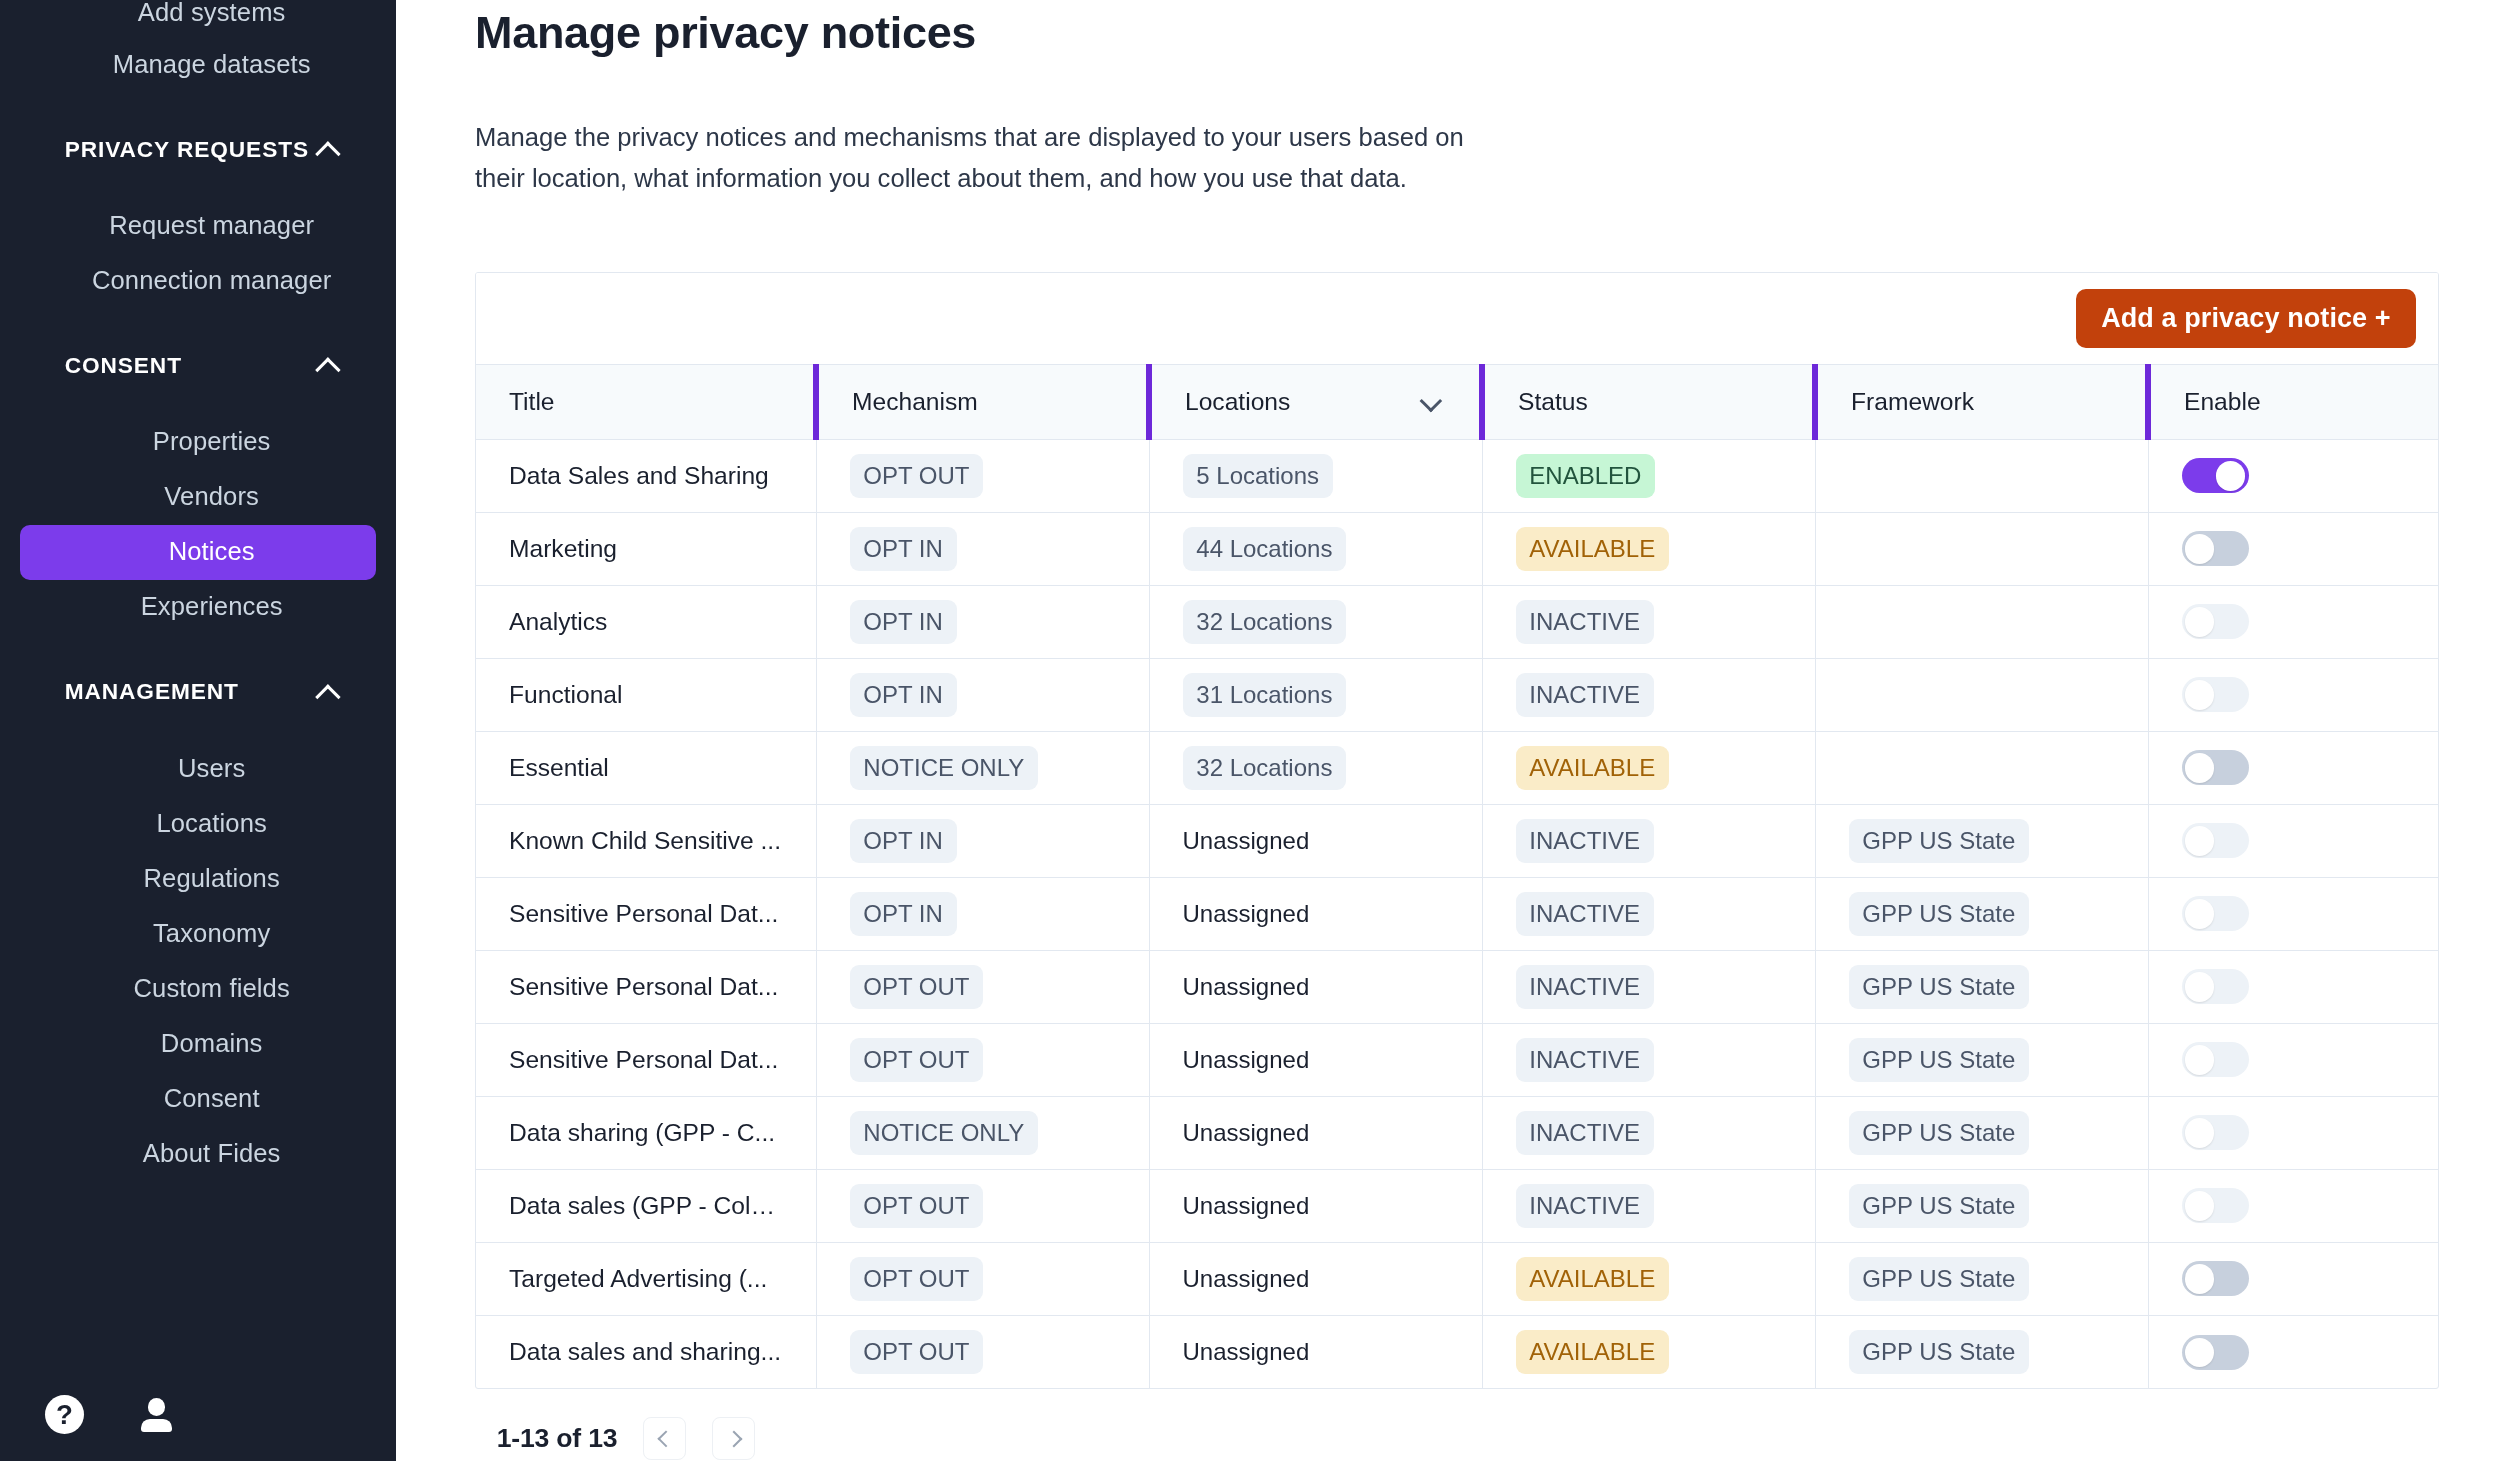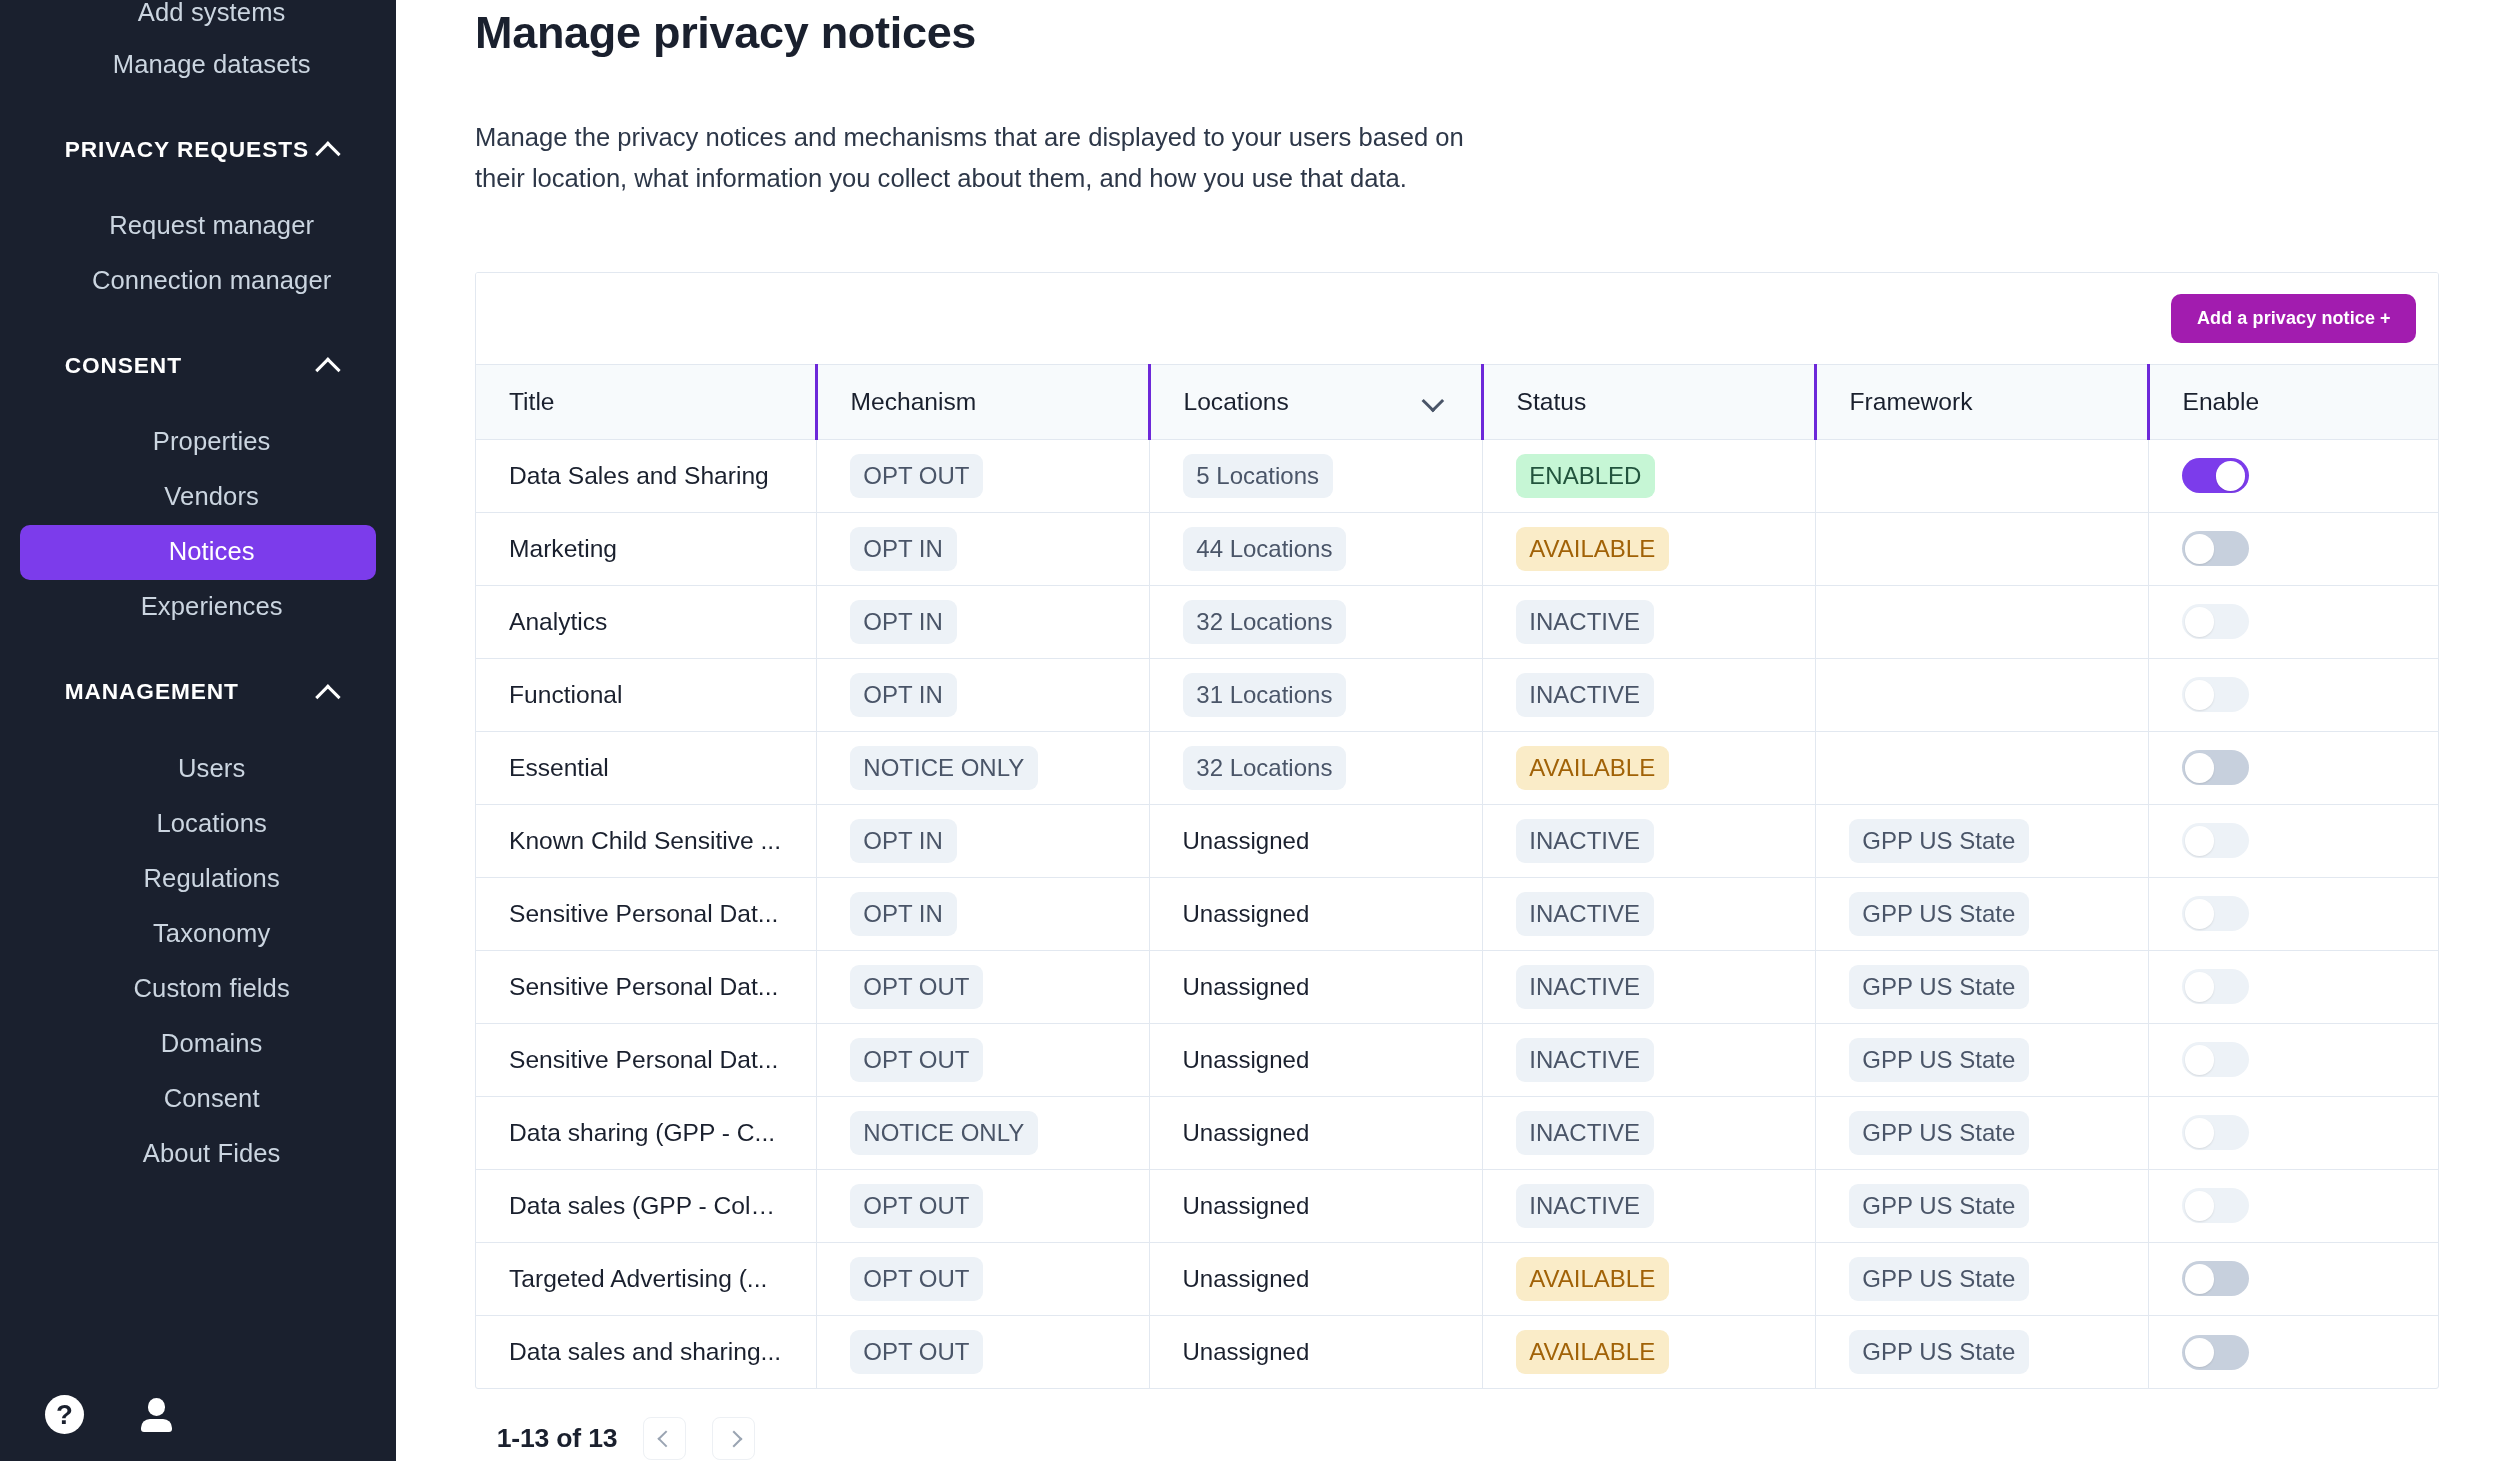--- a/index.html
+++ b/index.html
@@ -166,43 +166,43 @@
   .table-toolbar {
     height: 91px;
     display: flex;
     align-items: center;
     justify-content: flex-end;
     padding: 0 21.7px;
     background: #FFFFFF;
   }
 
   .btn-primary {
-    background: #a21caf;
+    background: #c2410c;
     color: #FFFFFF;
-    font-size: 18px;
+    font-size: 27px;
     font-weight: bold;
     border: none;
     border-radius: 9.9px;
     padding: 13.8px 25.6px;
     cursor: pointer;
     letter-spacing: 0.1px;
     font-family: "Liberation Sans", sans-serif;
   }
 
   table.notices {
     width: 100%;
     border-collapse: collapse;
     table-layout: fixed;
   }
 
   table.notices thead th {
     background: #F7FAFC;
     border-top: 1px solid #E2E8F0;
     border-bottom: 1px solid #E2E8F0;
-    border-right: 3px solid #6d28d9;
+    border-right: 6px solid #6d28d9;
     text-align: left;
     font-size: 24.6px;
     font-weight: normal;
     color: #1A202E;
     padding: 19.7px 33px;
     height: 75px;
     vertical-align: middle;
   }
   table.notices thead th:last-child { border-right: none; }
 

